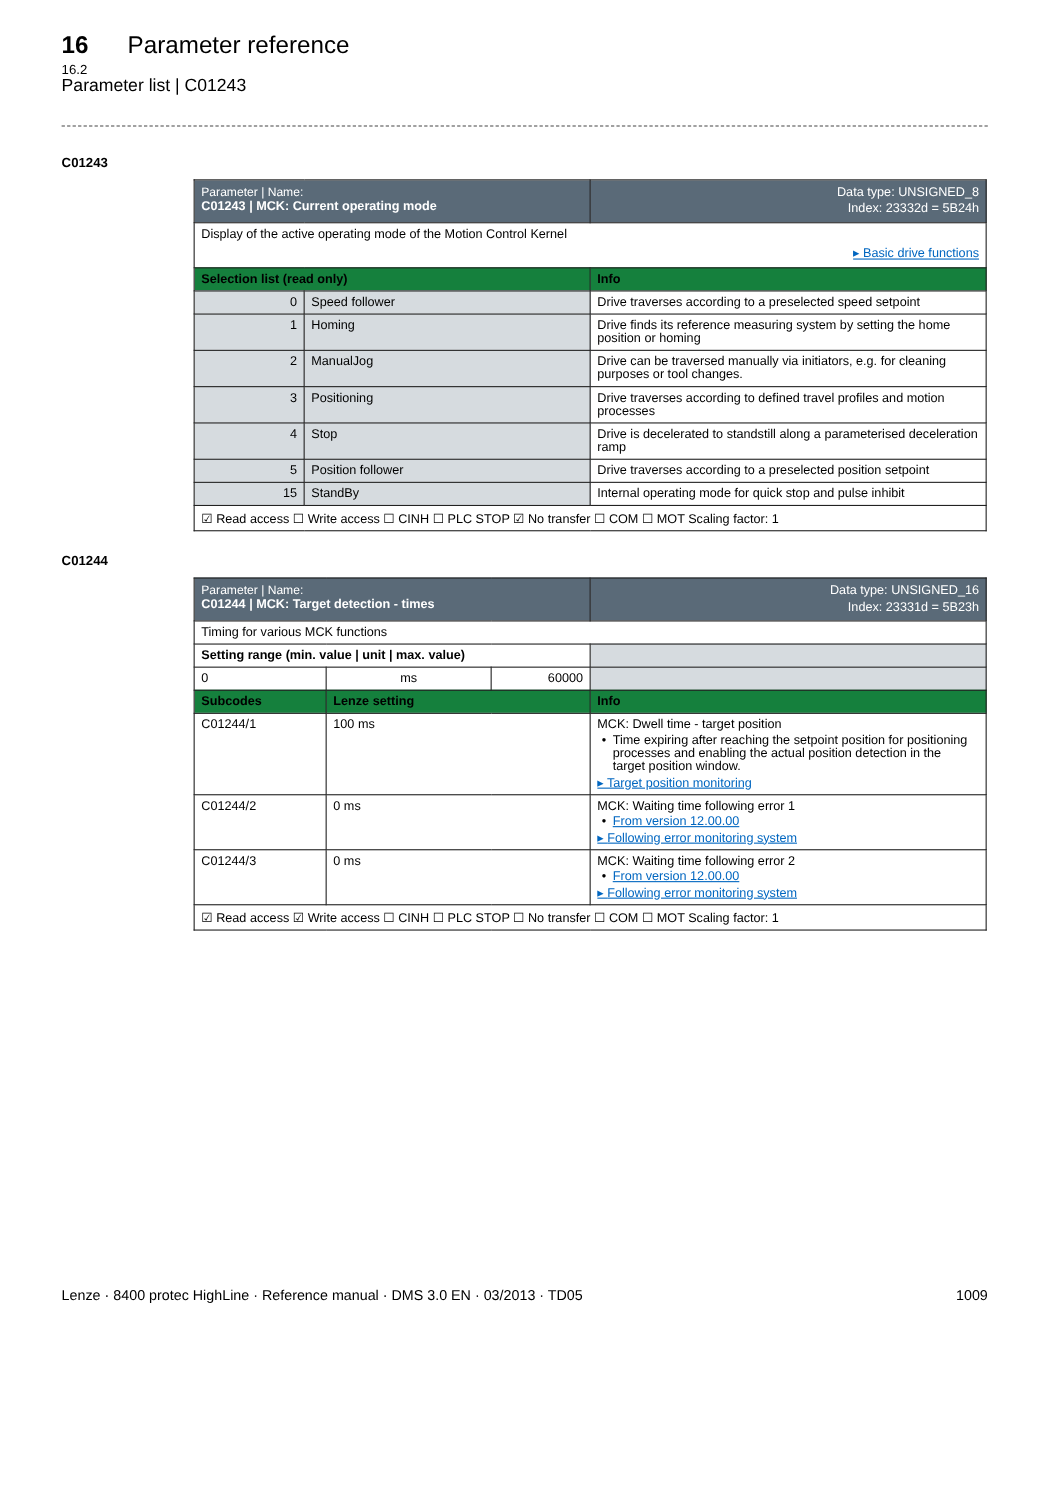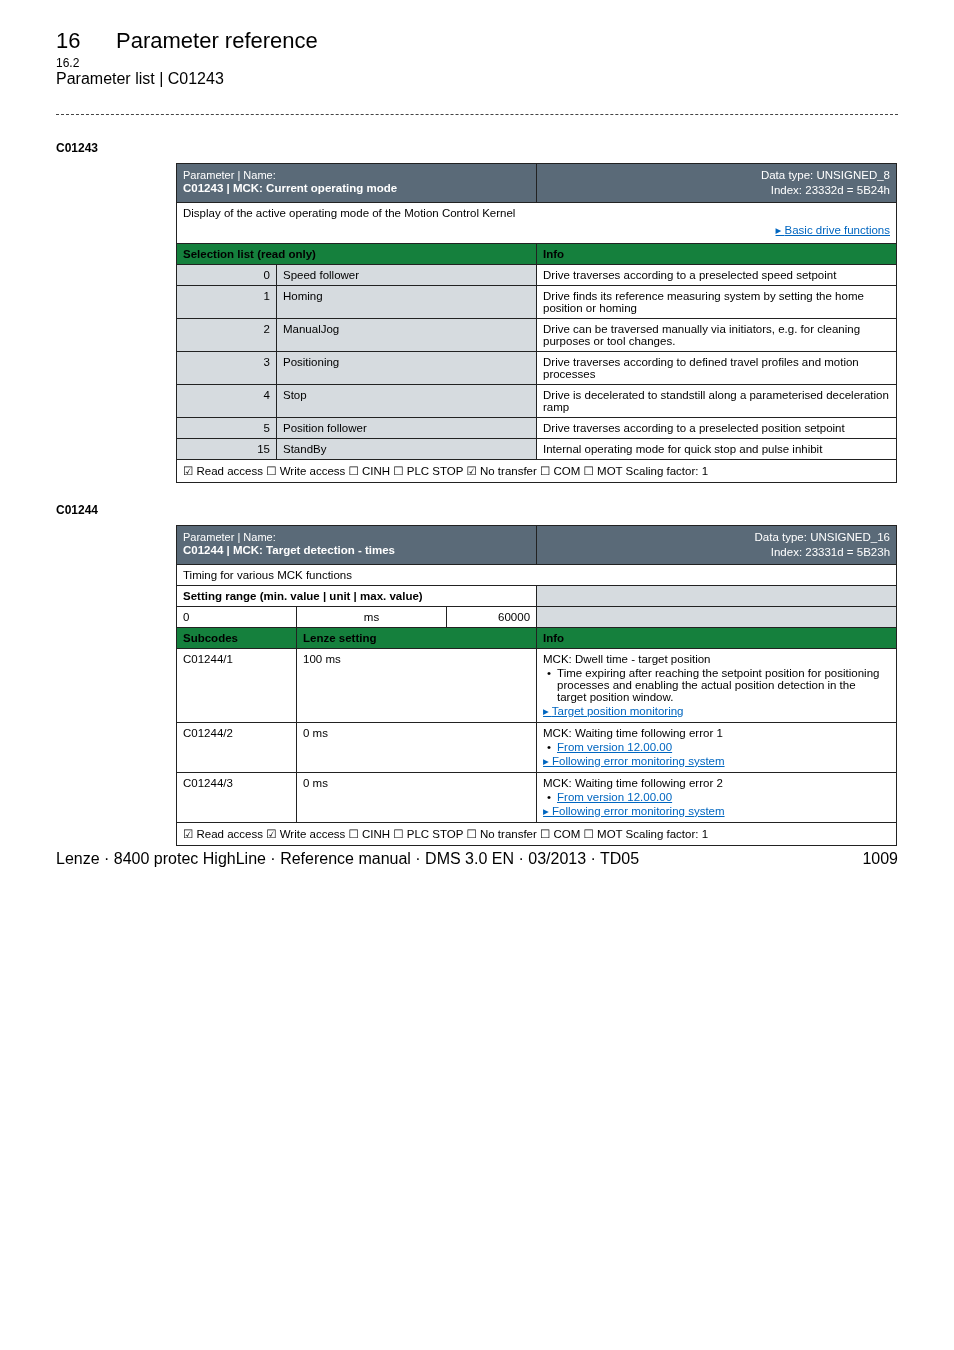--- a/index.html
+++ b/index.html
@@ -13,21 +13,21 @@
   }
   .page {
     padding: 28px 56px 0 56px;
   }
   .header-row {
     display: flex;
     align-items: baseline;
   }
   .header-num {
     font-size: 22px;
-    font-weight: normal;
+    font-weight: bold;
     width: 60px;
   }
   .header-title {
     font-size: 22px;
     font-weight: normal;
   }
   .subheader-row {
     display: flex;
     align-items: baseline;
     margin-top: 2px;
@@ -98,22 +98,23 @@
     line-height: 1.3;
   }
   .foot-row td {
     font-size: 10.5px;
     padding: 3px 6px;
     border: 0.75px solid #222;
     background: #fff;
   }
   .footer {
     position: relative;
+    margin-top: 320px;
     padding: 4px 56px 12px 56px;
-    font-size: 16px;
+    font-size: 13px;
     display: flex;
     justify-content: space-between;
   }
   .chk { font-family: Arial; }
   li.bullet-item {
     list-style: none;
     position: relative;
     padding-left: 10px;
     margin: 1px 4px;
   }

